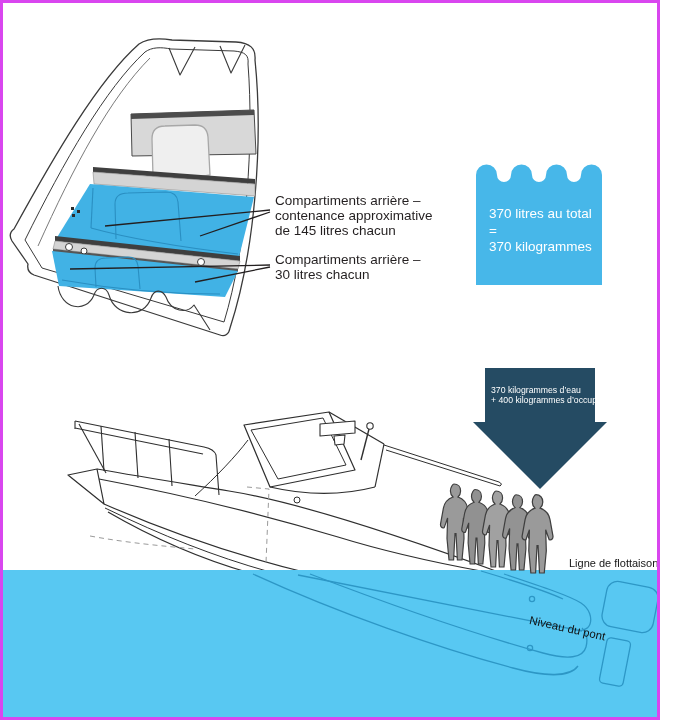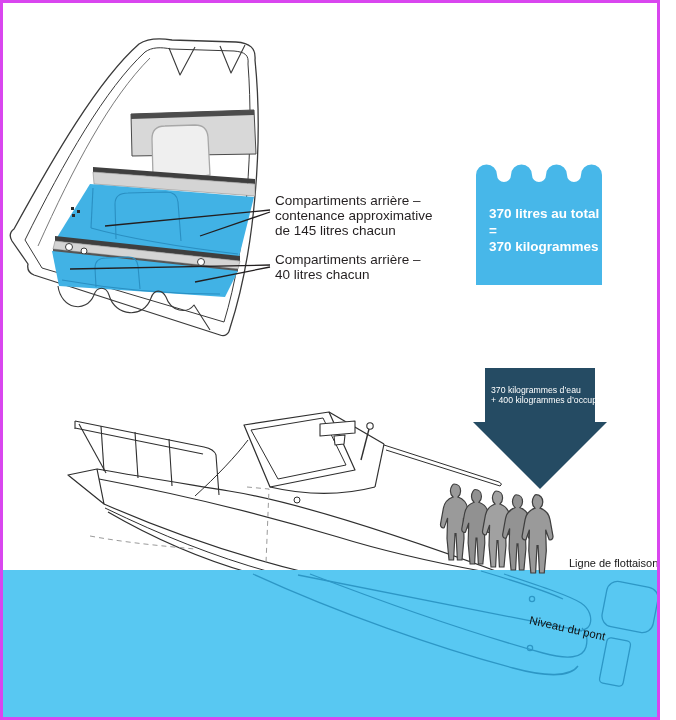--- a/index.html
+++ b/index.html
@@ -9,21 +9,21 @@
   }
   html,body{margin:0;padding:0;background:#fff;}
   #canvas{
     position:relative; width:660px; height:720px; box-sizing:border-box;
     border:3px solid #d946ef; background:#fff; overflow:hidden;
     font-family:"Liberation Sans","DejaVu Sans",sans-serif; color:var(--ink);
   }
   #art{position:absolute; left:-5px; top:-5px;}
   .txt{position:absolute; white-space:nowrap;}
   .lbl{font-size:13.5px; line-height:15px; color:var(--ink);}
-  .box-txt{left:486px; top:203px; color:#fff; font-weight:bold; font-size:13.5px; line-height:16.5px;}
+  .box-txt{left:486px; top:203px; color:#fff; font-weight:normal; font-size:13.5px; line-height:16.5px;}
   .arrow-txt{left:488px; top:383px; color:#fff;}
   .arrow-txt .t{font-weight:bold; font-size:15.5px; line-height:17px; letter-spacing:-0.2px;}
   .arrow-txt .s{font-size:8.7px; line-height:9.6px;}
   .lbl-145{left:272px; top:190px;}
   .lbl-40{left:272px; top:249px;}
   .waterline-lbl{left:566px; top:554px; font-size:11px; color:#161616;}
   .deck-lbl{left:528px; top:611px; font-size:11.5px; color:#111;
             transform:rotate(12.5deg); transform-origin:left top;}
 </style>
 </head>
@@ -194,21 +194,21 @@
   </svg>
 
   <div class="txt lbl lbl-145">
     <div>Compartiments arrière –</div>
     <div>contenance approximative</div>
     <div>de 145 litres chacun</div>
   </div>
 
   <div class="txt lbl lbl-40">
     <div>Compartiments arrière –</div>
-    <div>40 litres chacun</div>
+    <div>30 litres chacun</div>
   </div>
 
   <div class="txt box-txt">
     <div>370 litres au total</div>
     <div>=</div>
     <div>370 kilogrammes</div>
   </div>
 
   <div class="txt arrow-txt">
     <div class="s">370 kilogrammes d’eau</div>

